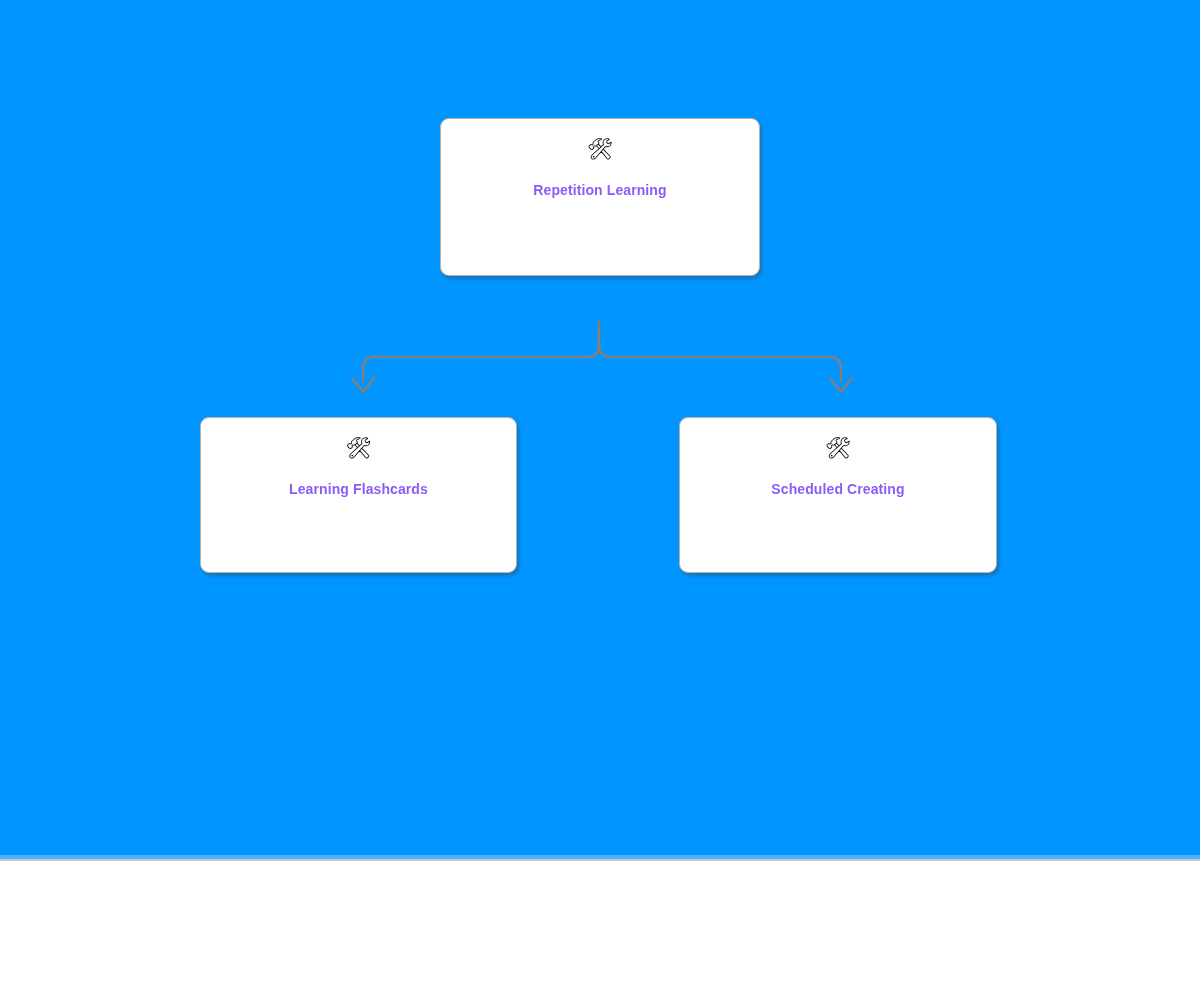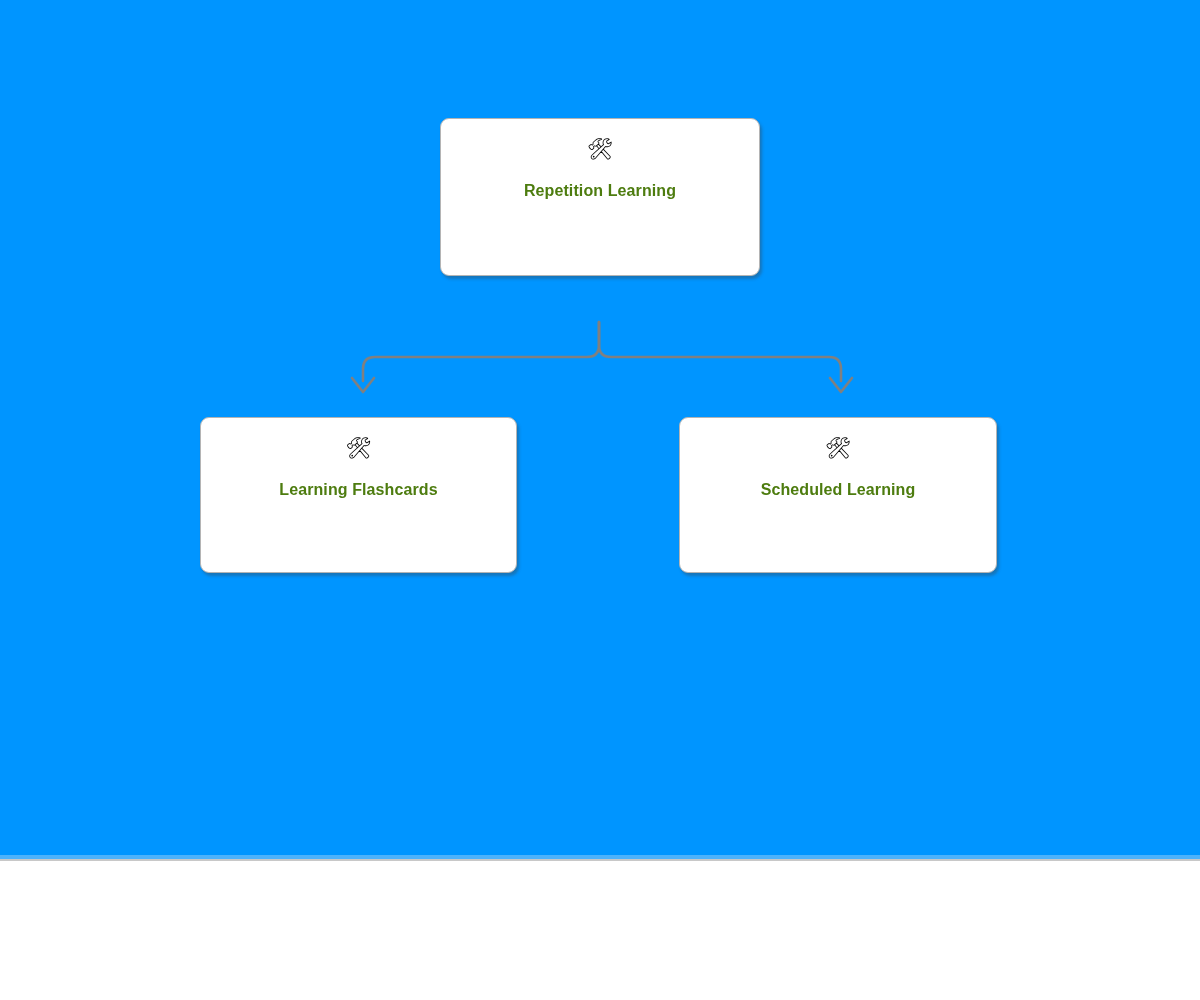--- a/index.html
+++ b/index.html
@@ -97,23 +97,23 @@
   .node-icon {
     margin-top: 17px;
     font-size: 21px;
     line-height: 26px;
     height: 26px;
     user-select: none;
   }
 
   .node-label {
     margin-top: 20px;
-    font-size: 16px;
+    font-size: 14px;
     font-weight: bold;
-    color: #4d7c0f;
+    color: #8b5cf6;
     text-align: left;
     letter-spacing: 0.1px;
     padding: 0 12px;
   }
 
   
   .caption-area {
     position: absolute;
     left: 0;
     top: 861px;
@@ -145,21 +145,21 @@
       <div class="node-label">Repetition Learning</div>
     </div>
 
     <div class="node node-child-0">
       <div class="node-icon">🛠</div>
       <div class="node-label">Learning Flashcards</div>
     </div>
 
     <div class="node node-child-1">
       <div class="node-icon">🛠</div>
-      <div class="node-label">Scheduled Learning</div>
+      <div class="node-label">Scheduled Creating</div>
     </div>
 
   </div>
 
   <div class="canvas-band"></div>
   <div class="canvas-divider"></div>
 
   <div class="caption-area">
     
   </div>

